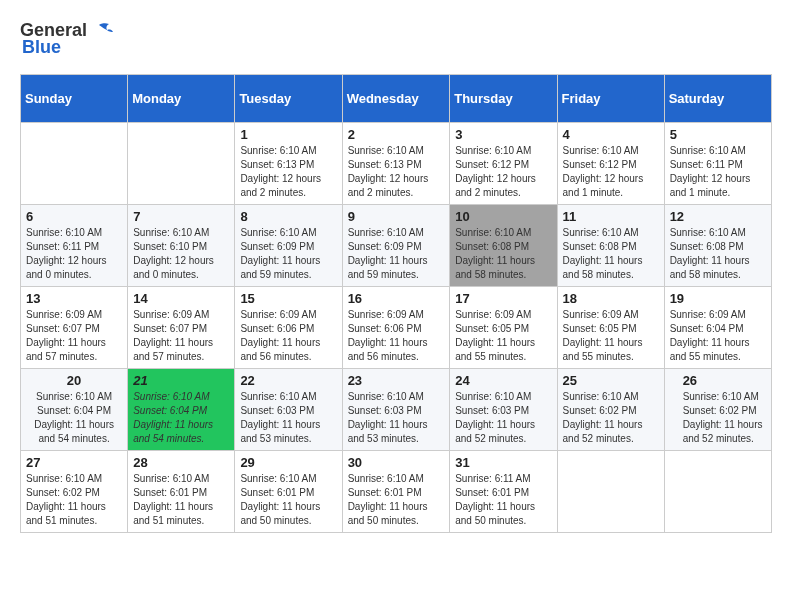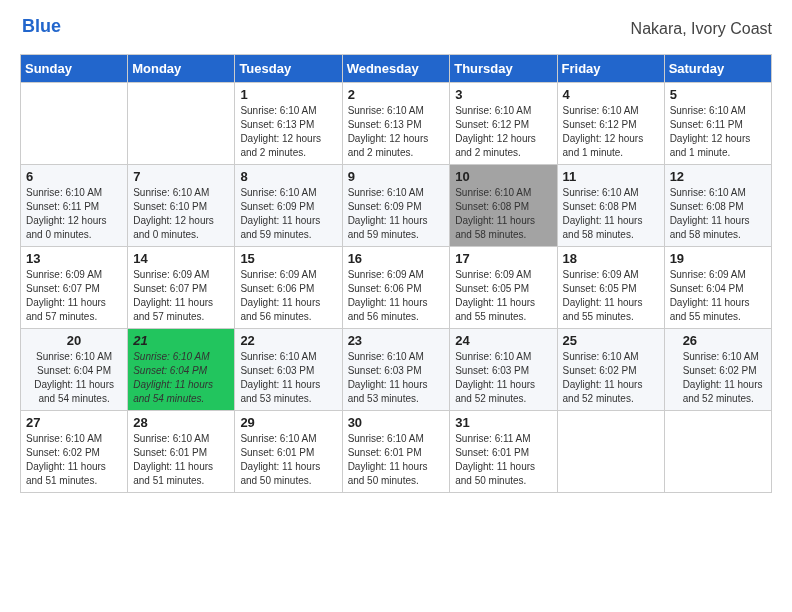--- a/index.html
+++ b/index.html
@@ -37,21 +37,21 @@
     .calendar {
       width: 100%;
       border-collapse: collapse;
       border: 1px solid #ccc;
     }
     .calendar th {
       background-color: #2266cc;
       color: #fff;
       font-size: 13px;
       font-weight: bold;
-      padding: 6px 4px;
+      padding: 16px 4px;
       text-align: left;
       border: 1px solid #ccc;
     }
     .calendar td {
       width: 108px;
       vertical-align: top;
       border: 1px solid #ccc;
       padding: 4px 5px;
       font-size: 10.5px;
       color: #333;
@@ -76,25 +76,31 @@
     .empty-cell {
       background: #fff !important;
     }
   </style>
 </head>
 <body>
 
 <div class="header">
   <div class="logo">
     <div style="display:flex; flex-direction:column; align-items:flex-start;">
+      <div style="display:flex; align-items:center; gap:2px;">
+        <span style="font-size:18px; font-weight:bold; color:#333;">General</span>
+        <svg width="22" height="18" viewBox="0 0 22 18" style="margin-left:2px;">
+          <path d="M8 3 C8 3 12 0 18 2 C18 2 14 4 16 8 C16 8 12 6 8 3 Z" fill="#2266cc"></path>
+          <path d="M16 8 C16 8 20 6 22 10 C22 10 18 10 16 8 Z" fill="#2266cc"></path>
+        </svg>
+      </div>
       <span style="font-size:18px; font-weight:bold; color:#2266cc; margin-top:-4px; margin-left:2px;">Blue</span>
     </div>
   </div>
   <div class="title-block">
-    <div class="location">Nakara, Ivory Coast</div>
   </div>
 </div>
 
 <table class="calendar">
   <thead>
     <tr>
     <th>Sunday</th>
         <th>Monday</th>
         <th>Tuesday</th>
         <th>Wednesday</th>

